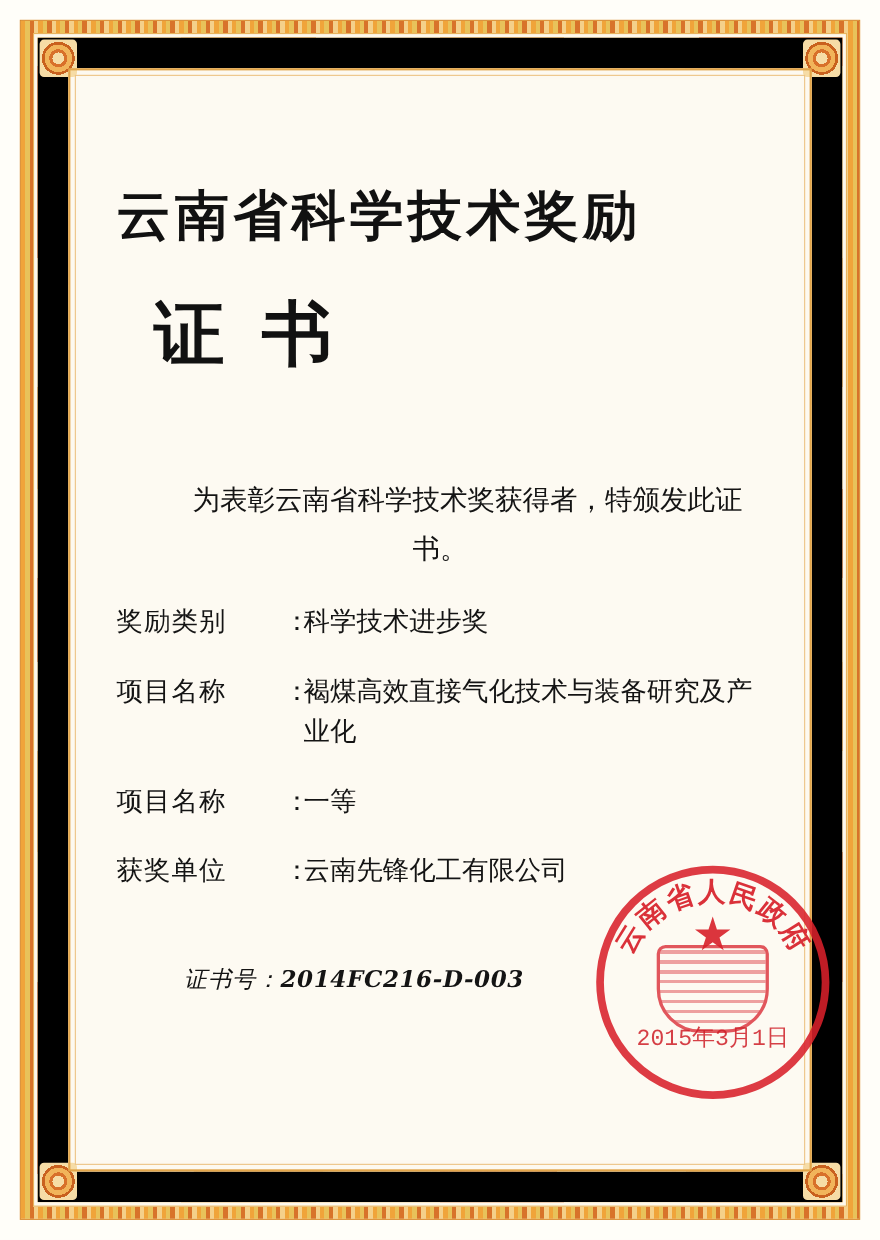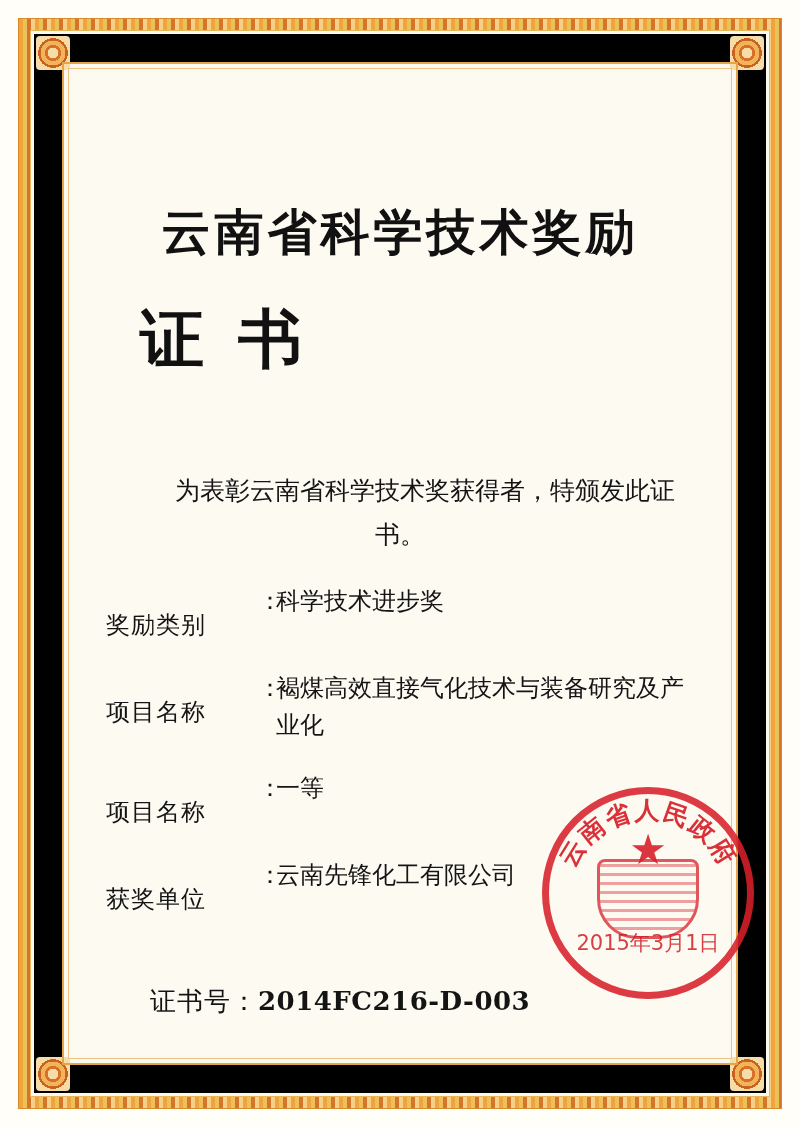--- a/index.html
+++ b/index.html
@@ -129,26 +129,25 @@
     position: absolute;
     left: 72px; top: 72px; right: 72px; bottom: 72px;
     background: #fdfaf2;
     box-sizing: border-box;
     padding: 28px 34px;
     font-family: "DejaVu Sans", "Liberation Sans", sans-serif;
     color: #1a1a1a;
   }
 
   .title-main {
-    text-align: center;
     font-size: 49px;
     font-weight: 700;
     letter-spacing: 4px;
     color: #111;
-    margin-top: 100px;
+    margin-top: 64px;
     font-family: "DejaVu Sans", "Liberation Sans", sans-serif;
   }
 
   .title-sub {
     text-align: left;
     font-size: 64px;
     font-weight: 700;
     letter-spacing: 34px;
     text-indent: 34px;
     color: #111;
@@ -175,37 +174,37 @@
     align-items: flex-start;
     margin-bottom: 26px;
     font-size: 24px;
     line-height: 1.55;
     color: #141414;
   }
   .field-label {
     flex: 0 0 auto;
     width: 152px;
     letter-spacing: 1px;
-    margin-top: 24px;
   }
   .field-colon {
     flex: 0 0 auto;
     width: 18px;
   }
   .field-value {
     flex: 1 1 auto;
     max-width: 420px;
   }
 
   .cert-number {
     margin-top: 66px;
-    margin-left: 44px;
-    font-size: 26px;
+    margin-left: 61px;
+    font-size: 21px;
     letter-spacing: 1px;
     color: #141414;
+    font-style: italic;
   }
   .cert-number .num {
     font-family: "DejaVu Serif", "Liberation Serif", serif;
     font-weight: 700;
     letter-spacing: 0.5px;
   }
 
   
   .seal {
     position: absolute;
@@ -266,20 +265,21 @@
   }
   .seal-date {
     position: absolute;
     left: 50%;
     bottom: 42px;
     transform: translateX(-50%);
     font-size: 21px;
     color: #cf1f28;
     opacity: 0.85;
     white-space: nowrap;
+    font-family: Liberation Mono, monospace;
   }
 </style>
 </head>
 <body>
 
 <div class="certificate">
   <div class="outer-margin">
 
     <div class="border-layer-1"></div>
     <div class="border-layer-2"></div>

